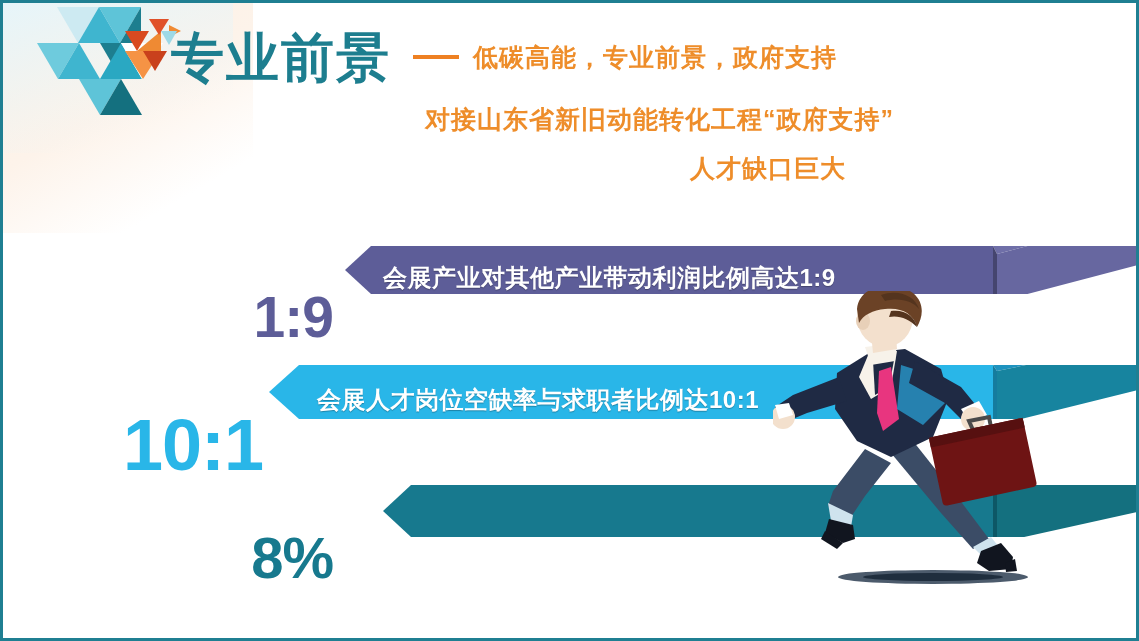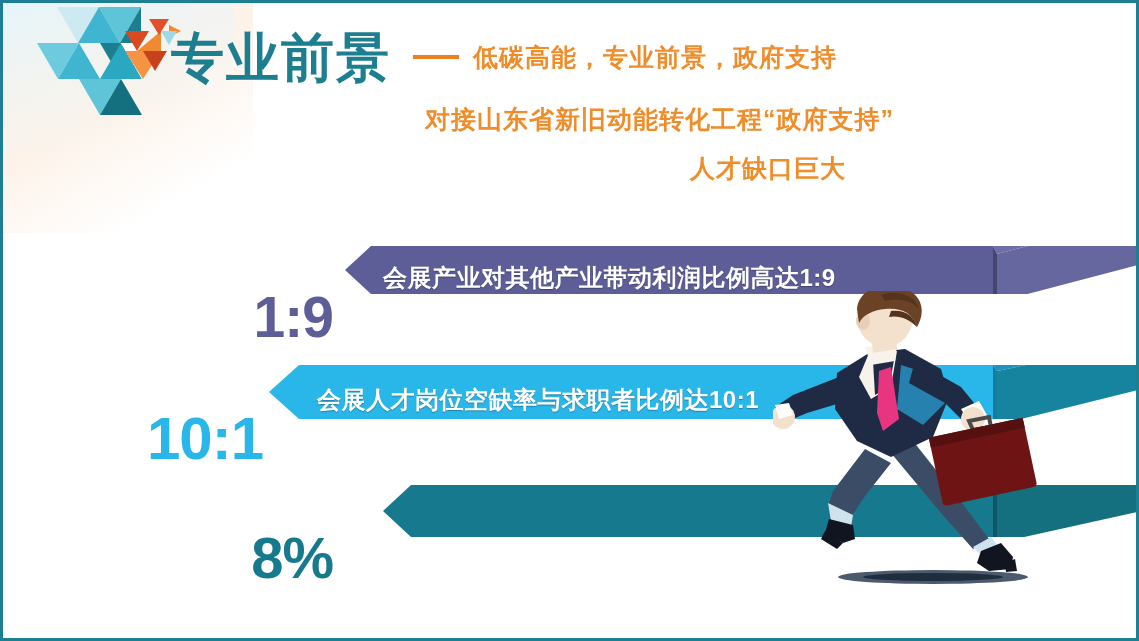--- a/index.html
+++ b/index.html
@@ -100,21 +100,21 @@
     top: 0;
     text-align: right;
     font-size: 58px;
     font-weight: bold;
     line-height: 1;
     letter-spacing: -1px;
     white-space: nowrap;
     margin-top: 40px;
   }
   #num-1 { left: 130px; width: 200px; font-size: 57px; top: 8px; color: #5d5d98; }
-  #num-2 { left: 60px; width: 200px; font-size: 60px; top: 6px; color: #29b6e8; }
+  #num-2 { left: 60px; width: 200px; font-size: 72px; top: 6px; color: #29b6e8; }
   #num-3 { left: 130px; width: 200px; font-size: 58px; top: 8px; color: #17798e; }
 
   
   .bar-wrap {
     position: absolute;
     top: 0;
     height: 58px;
   }
   #bar-1 { left: 342px; width: 797px; height: 48px; top: 5px; }
   #bar-2 { left: 266px; width: 873px; height: 54px; top: 2px; }

